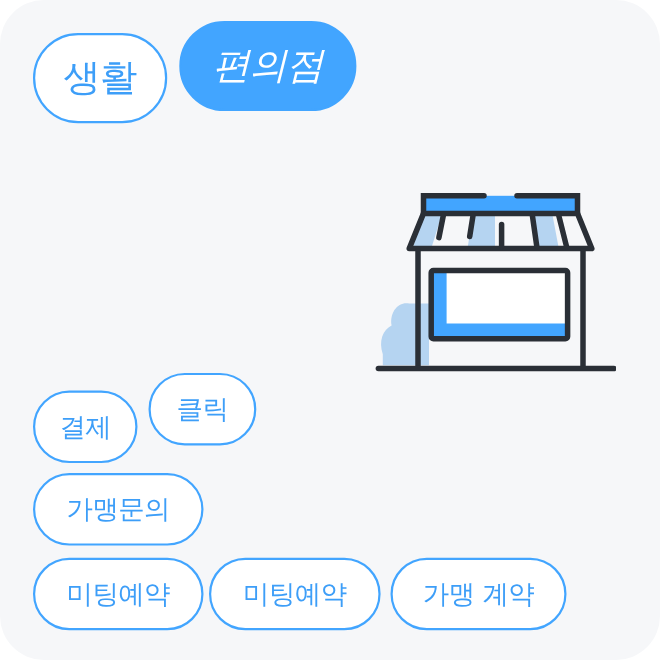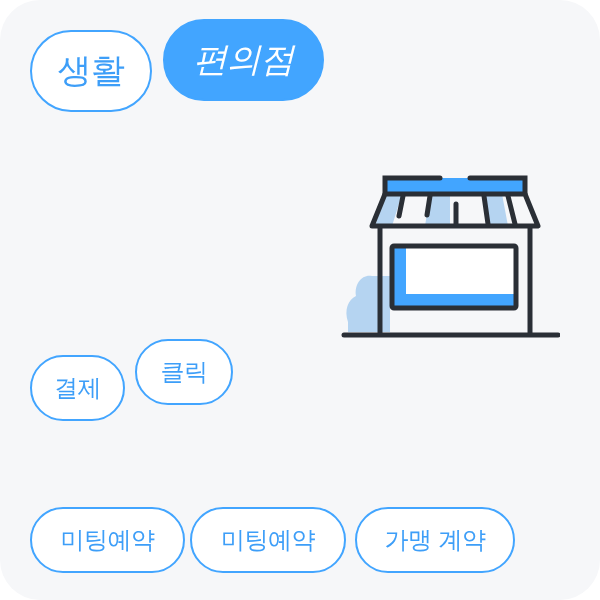--- a/index.html
+++ b/index.html
@@ -50,18 +50,19 @@
       <path d="M62 86 L76 86 L76 134 L186 134 L186 148 L62 148 Z" fill="#42a5ff"></path>
       <rect x="62" y="86" width="124" height="62" rx="2" fill="none" stroke="#2a2f36" stroke-width="5"></rect>
 
       <line x1="14" y1="175" x2="228" y2="175" stroke="#2a2f36" stroke-width="5" stroke-linecap="round"></line>
     </svg>
   </div>
 
   <div class="pill small" style="left:30px; top:355px; width:95px;">결제</div>
   <div class="pill small" style="left:135px; top:339px; width:98px;">클릭</div>
 
+  <div class="pill small" style="left:30px; top:430px; width:155px;">가맹문의</div>
 
   <div class="pill small" style="left:30px; top:507px; width:155px;text-align:center;">미팅예약</div>
   <div class="pill small" style="left:190px; top:507px; width:156px;">미팅예약</div>
   <div class="pill small" style="left:355px; top:507px; width:160px;">가맹 계약</div>
 
 </div>
 
 </body></html>

